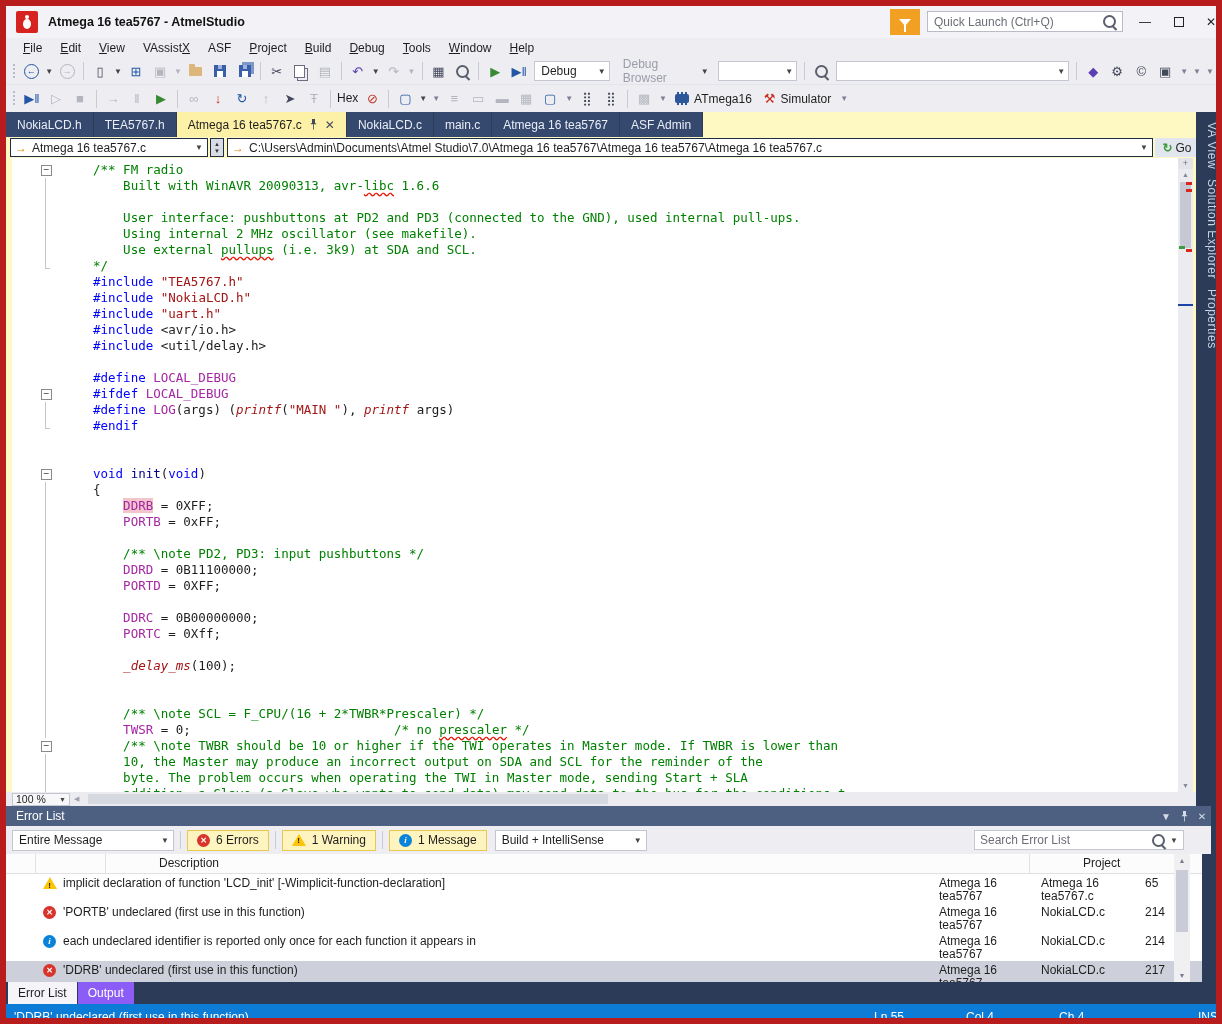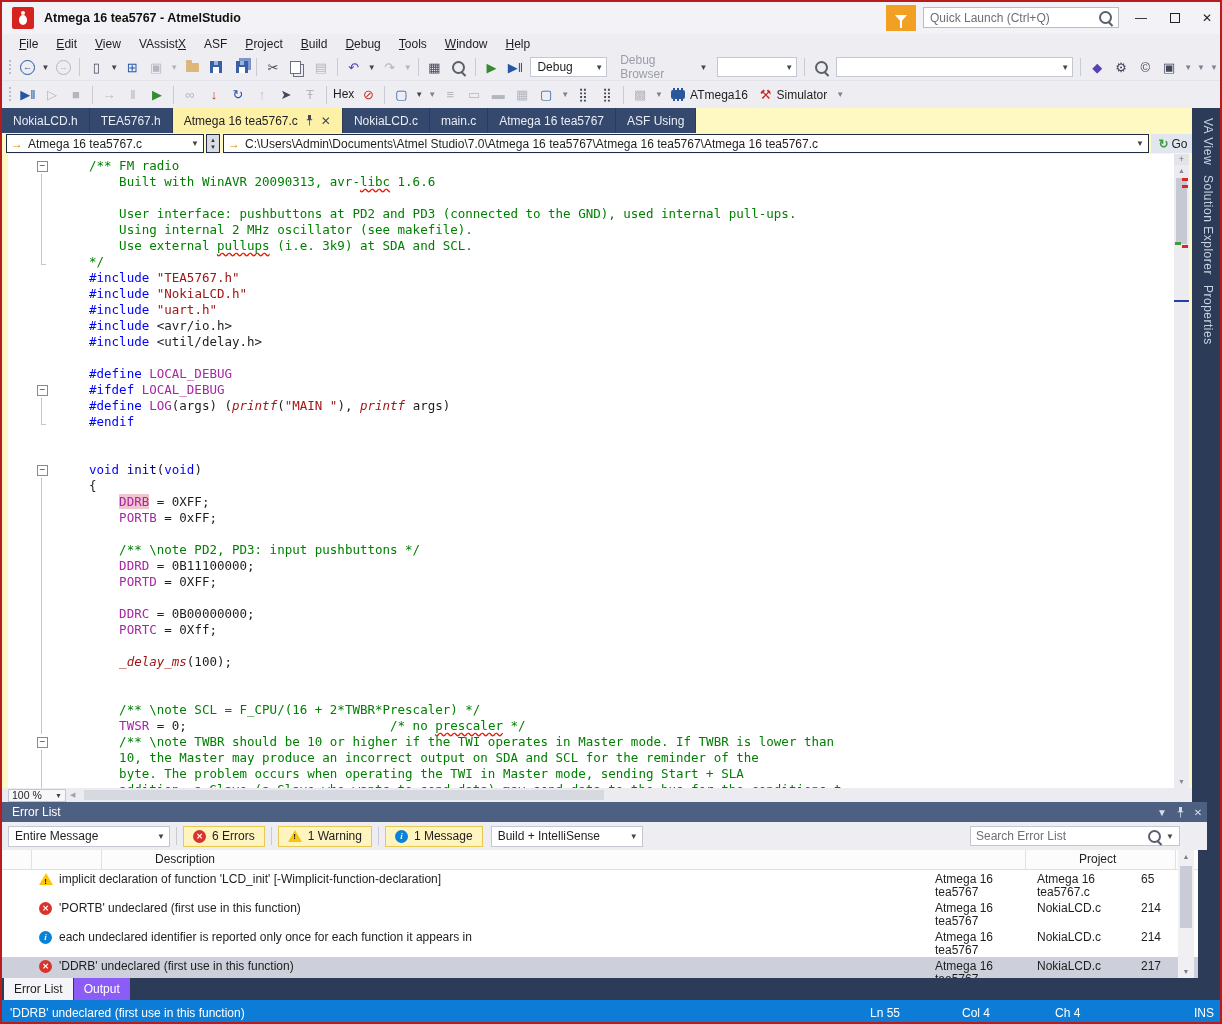--- a/index.html
+++ b/index.html
@@ -1,19 +1,19 @@
 <!DOCTYPE html>
 <html><head>
 <meta charset="utf-8">
 <style>
   html,body{margin:0;padding:0;background:#9aa0ad;}
   #app{position:relative;width:1222px;height:1024px;background:#EEEEF2;
        font-family:"Liberation Sans",sans-serif;font-size:12px;color:#1E1E1E;
        overflow:hidden;border:1px solid #5b6residual;box-sizing:border-box;}
-  #app{border:2px solid #b91c1c;}
+  #app{border:6px solid #b91c1c;}
 
   
   #titlebar{position:absolute;left:0;top:0;width:100%;height:32px;background:#F3F3F7;}
   #logo{position:absolute;left:10px;top:5px;width:22px;height:22px;background:#D6231F;border-radius:2px;}
   #logo::before{content:"";position:absolute;left:7px;top:8px;width:8px;height:10px;background:#fff;border-radius:50%;}
   #logo::after{content:"";position:absolute;left:9px;top:4px;width:4px;height:4px;background:#fff;border-radius:50%;}
   #win-title{position:absolute;left:42px;top:9px;font-weight:bold;font-size:12.5px;color:#111;}
   #feedback{position:absolute;left:884px;top:3px;width:30px;height:26px;background:#F1A024;display:flex;align-items:center;justify-content:center;}
   .funnel{width:0;height:0;border-left:6px solid transparent;border-right:6px solid transparent;border-top:7px solid #fff;position:relative;}
   .funnel::after{content:"";position:absolute;left:-1px;top:-1px;width:2px;height:7px;background:#fff;}
@@ -410,21 +410,21 @@
         <div class="dtab">
           <span>NokiaLCD.c</span>
         </div>
         <div class="dtab">
           <span>main.c</span>
         </div>
         <div class="dtab">
           <span>Atmega 16 tea5767</span>
         </div>
         <div class="dtab">
-          <span>ASF Using</span>
+          <span>ASF Admin</span>
         </div>
       </div>
 
     <div id="navbar">
       <div class="navcombo" id="scope-combo">
         <span class="orange-arrow">→</span>
         <span>Atmega 16 tea5767.c</span>
         <span class="arr">▼</span>
       </div>
       <div id="scope-spin">

